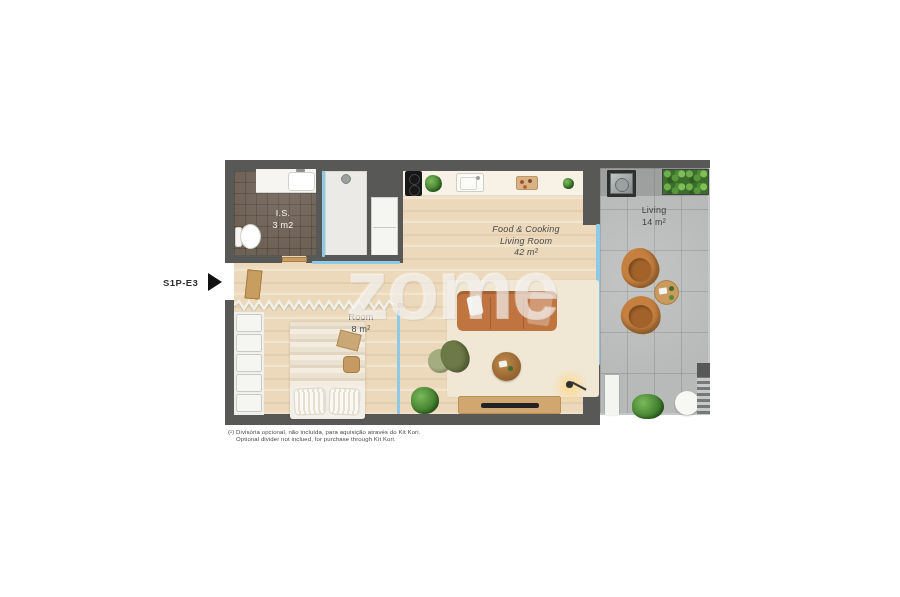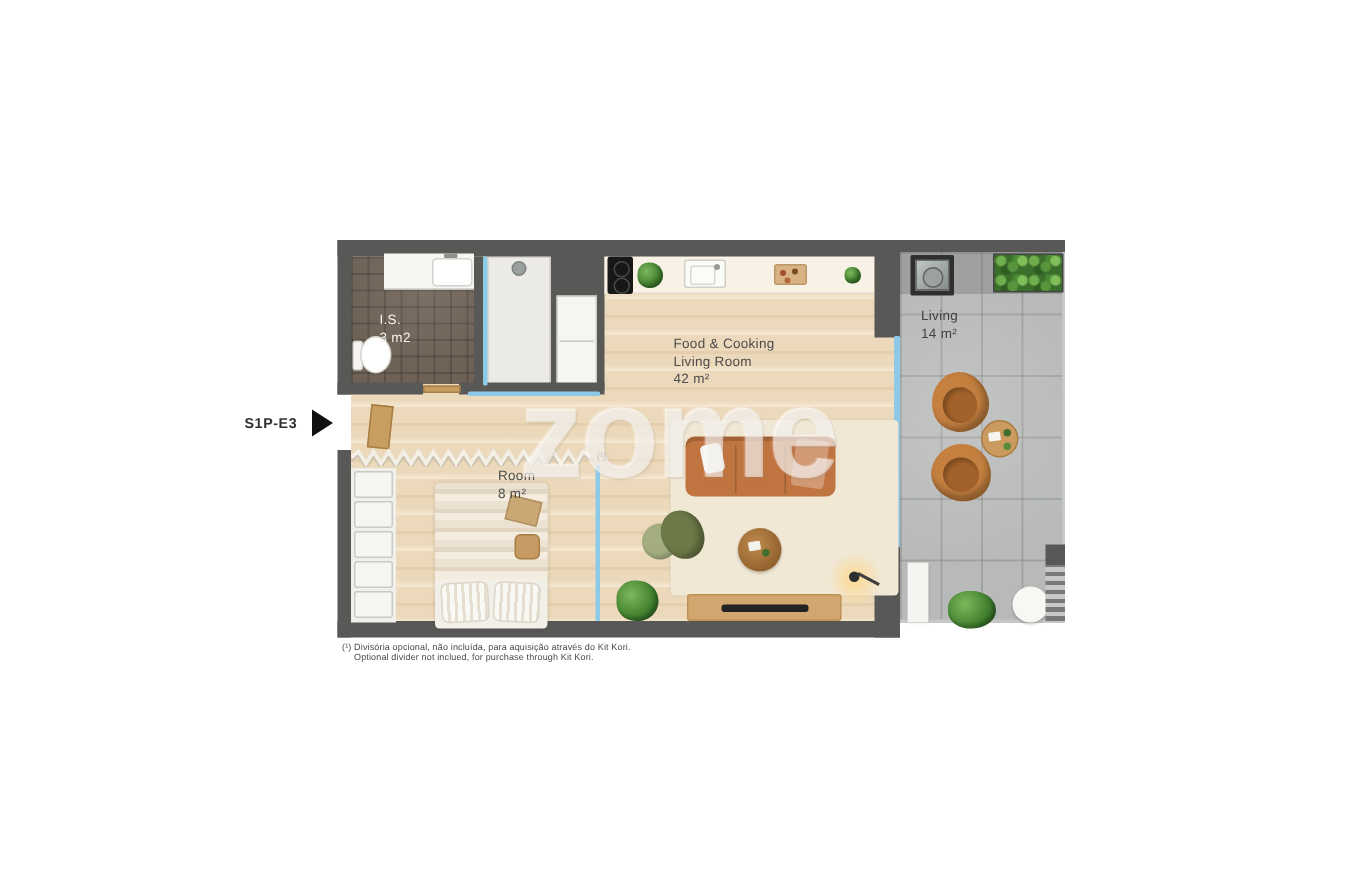--- a/index.html
+++ b/index.html
@@ -31,21 +31,21 @@
     background-color:#b8bab9;
     background-image:
       radial-gradient(circle at 35% 45%, rgba(255,255,255,0.16), transparent 65%),
       linear-gradient(rgba(122,126,124,0.38) 1px, transparent 1px),
       linear-gradient(90deg, rgba(122,126,124,0.38) 1px, transparent 1px);
     background-size:100% 100%, 100% 41px, 27px 100%;
   }
   .glass{position:absolute;background:#8ccae8;border-radius:1px;}
   .door{position:absolute;background:#c79d60;border:1px solid #a87e45;box-sizing:border-box;}
   .white-box{position:absolute;background:#f5f5f2;border:1px solid #cfcfcb;box-sizing:border-box;}
-  .label{position:absolute;color:#4d4d4d;text-align:left;line-height:1.3;font-size:9px;letter-spacing:0.2px;}
+  .label{position:absolute;color:#4d4d4d;text-align:center;line-height:1.3;font-size:9px;letter-spacing:0.2px;}
   .label div{white-space:nowrap;}
   .plant{position:absolute;border-radius:46% 54% 52% 48%;
     background:radial-gradient(circle at 35% 35%, #7cb85c, #3e7d2c 62%, #27521b 95%);
     box-shadow:inset -2px -2px 3px rgba(0,0,0,0.25);}
   .watermark{
     position:absolute;font-weight:bold;color:rgba(255,255,255,0.52);
     text-shadow:1px 1px 1px rgba(150,140,120,0.18), -1px -1px 1px rgba(255,255,255,0.25);
     letter-spacing:-2px;line-height:1;pointer-events:none;
   }
   .footnote{position:absolute;font-size:6px;line-height:7px;color:#4a4a4a;letter-spacing:0.1px;white-space:nowrap;}
@@ -189,21 +189,21 @@
   </div>
   <div class="abs" style="left:605px;top:375px;width:14px;height:40px;background:#f4f4f1;box-shadow:0 0 2px rgba(0,0,0,0.2);"></div>
   <div class="plant" style="left:632px;top:394px;width:32px;height:25px;"></div>
   <div class="abs" style="left:675px;top:391px;width:24px;height:24px;border-radius:50%;background:#f7f7f4;box-shadow:0 1px 2px rgba(0,0,0,0.25);"></div>
   <div class="abs" style="left:697px;top:377px;width:13px;height:37px;background:repeating-linear-gradient(0deg,#767978 0 3px,#c7c9c8 3px 6px);"></div>
 
   <div class="label" style="left:253px;top:208px;width:60px;color:#f7f2ea;">
     <div>I.S.</div>
     <div>3 m2</div>
   </div>
-  <div class="label" style="left:449px;top:224px;width:120px;">
+  <div class="label" style="left:466px;top:224px;width:120px;font-style:italic;">
     <div>Food &amp; Cooking</div>
     <div>Living Room</div>
     <div>42 m²</div>
   </div>
   <div class="label" style="left:332px;top:312px;width:58px;">
     <div>Room</div>
     <div>8 m²</div>
   </div>
   <div class="label" style="left:614px;top:205px;width:80px;color:#424242;">
     <div>Living</div>

